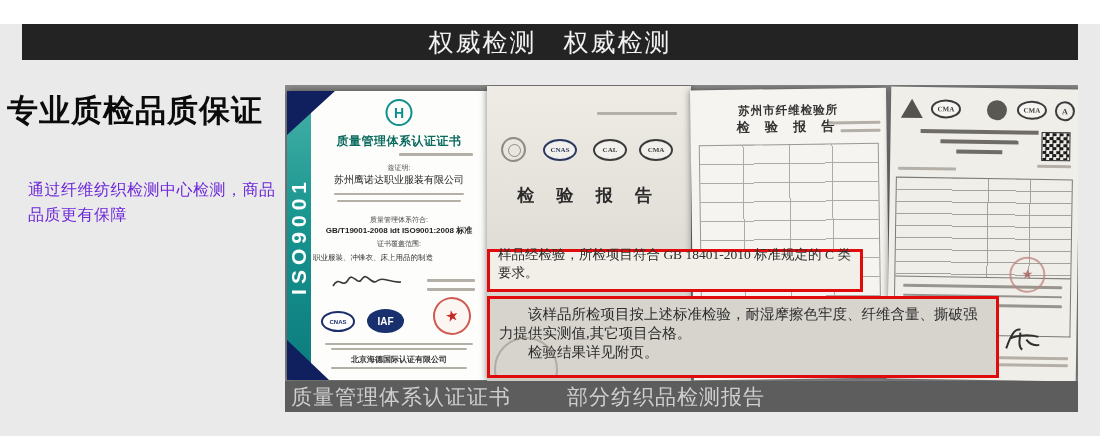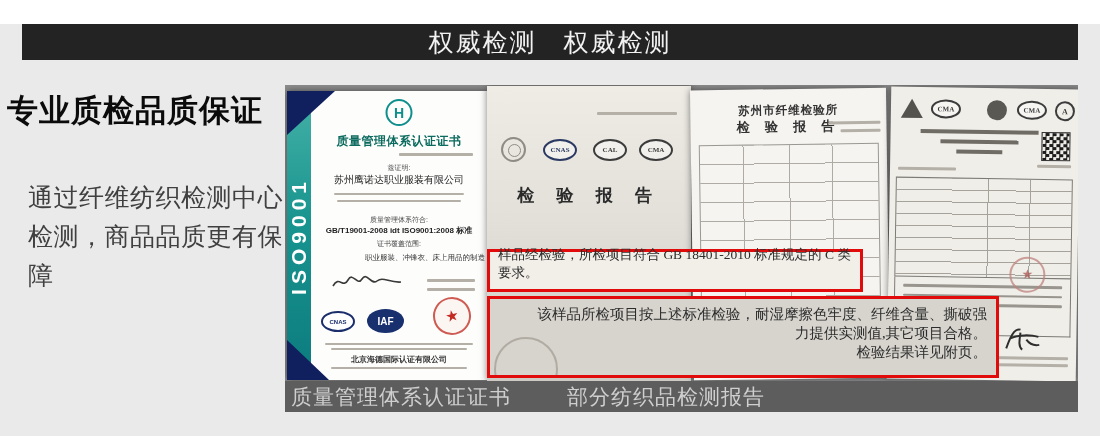--- a/index.html
+++ b/index.html
@@ -12,21 +12,21 @@
 
   
   .banner { position:absolute; left:22px; top:24px; width:1056px; height:36px;
     background:#232323; display:flex; align-items:center; justify-content:center; }
   .banner span { color:#f2f2f2; font-size:25px; letter-spacing:2px; }
 
   
   .headline { position:absolute; left:7px; top:90px; width:285px;
     font-size:31px; font-weight:600; color:#0b0b0b; letter-spacing:1px; }
   .subtext { position:absolute; left:28px; top:178px; width:256px;
-    font-size:25px; line-height:1.55; color:#404040; letter-spacing:0.5px; }
+    font-size:16px; line-height:1.55; color:#6d28d9; letter-spacing:0.5px; }
 
   
   .collage { position:absolute; left:285px; top:85px; width:793px; height:327px;
     background:#8d8d8d; overflow:hidden; }
   .caption-band { position:absolute; left:0; bottom:0; width:100%; height:31px;
     background:#5d5d5d; display:flex; align-items:center; }
   .caption-band span { color:#cfcfcf; font-size:21px; letter-spacing:1px; }
   .caption-band .c1 { margin-left:6px; }
   .caption-band .c2 { margin-left:56px; }
 
@@ -52,21 +52,21 @@
   .cert .ctitle { position:absolute; top:42px; width:100%; text-align:center;
     color:#0c6b5f; font-weight:bold; font-size:12px; letter-spacing:0.5px; }
   .cert .certify { position:absolute; top:72px; width:100%; text-align:center;
     font-size:7px; color:#555; }
   .cert .company { position:absolute; top:82px; width:100%; text-align:center;
     font-size:10px; font-weight:normal; color:#1d1d1d; }
   .cert .sys { position:absolute; top:124px; width:100%; text-align:center; font-size:7px; color:#444; }
   .cert .std { position:absolute; top:134px; width:100%; text-align:center;
     font-size:8px; font-weight:600; color:#222; }
   .cert .scopeL { position:absolute; top:148px; width:100%; text-align:center; font-size:7px; color:#444; }
-  .cert .scope { position:absolute; top:162px; width:100%; text-align:right; font-size:7.5px; color:#333; }
+  .cert .scope { position:absolute; top:162px; width:100%; text-align:left; font-size:7.5px; color:#333; }
   .cert .issuer { position:absolute; top:263px; width:100%; text-align:center;
     font-size:8px; font-weight:bold; color:#333; }
   .cert .logos { position:absolute; top:212px; left:0; width:100%; height:40px; }
   .oval-cnas { position:absolute; left:8px; top:8px; width:34px; height:21px;
     border:2px solid #1b2d6b; border-radius:50%; background:#fff;
     display:flex; align-items:center; justify-content:center;
     font-size:6px; font-weight:bold; color:#1b2d6b; }
   .oval-iaf { position:absolute; left:54px; top:6px; width:37px; height:24px;
     border-radius:50%; background:#18306e; display:flex; align-items:center;
     justify-content:center; color:#fff; font-weight:bold; font-size:10px; }
@@ -162,21 +162,21 @@
   .doc4 .sig { position:absolute; right:34px; top:238px; }
   .doc4 .fb1 { position:absolute; right:8px; top:268px; width:96px; height:2.5px; }
   .doc4 .fb2 { position:absolute; right:8px; top:275px; width:72px; height:2.5px; }
 
   
   .callout { position:absolute; border:3px solid #e10b0b;
     font-family:"Liberation Serif", serif; color:#2c2c2c; }
   .callout1 { left:202px; top:164px; width:376px; height:43px; background:#f2efe8;
     display:flex; align-items:flex-end; padding:0 4px 7px 8px; font-size:13.5px; }
   .callout2 { left:202px; top:211px; width:512px; height:82px; background:#d7d4ce;
-    padding:6px 9px; font-size:14.5px; line-height:1.32; overflow:hidden;text-align:right; }
+    padding:6px 9px; font-size:14.5px; line-height:1.32; overflow:hidden; }
   .callout2 p.i { text-indent:2em; }
   .callout2 .ghost-stamp { position:absolute; left:4px; bottom:-26px; width:64px;
     height:64px; border:2px solid rgba(140,132,120,.5); border-radius:50%; }
 
   svg.sigpath { display:block; }
 </style>
 </head>
 <body>
 
 <div class="gray-bg"></div>

